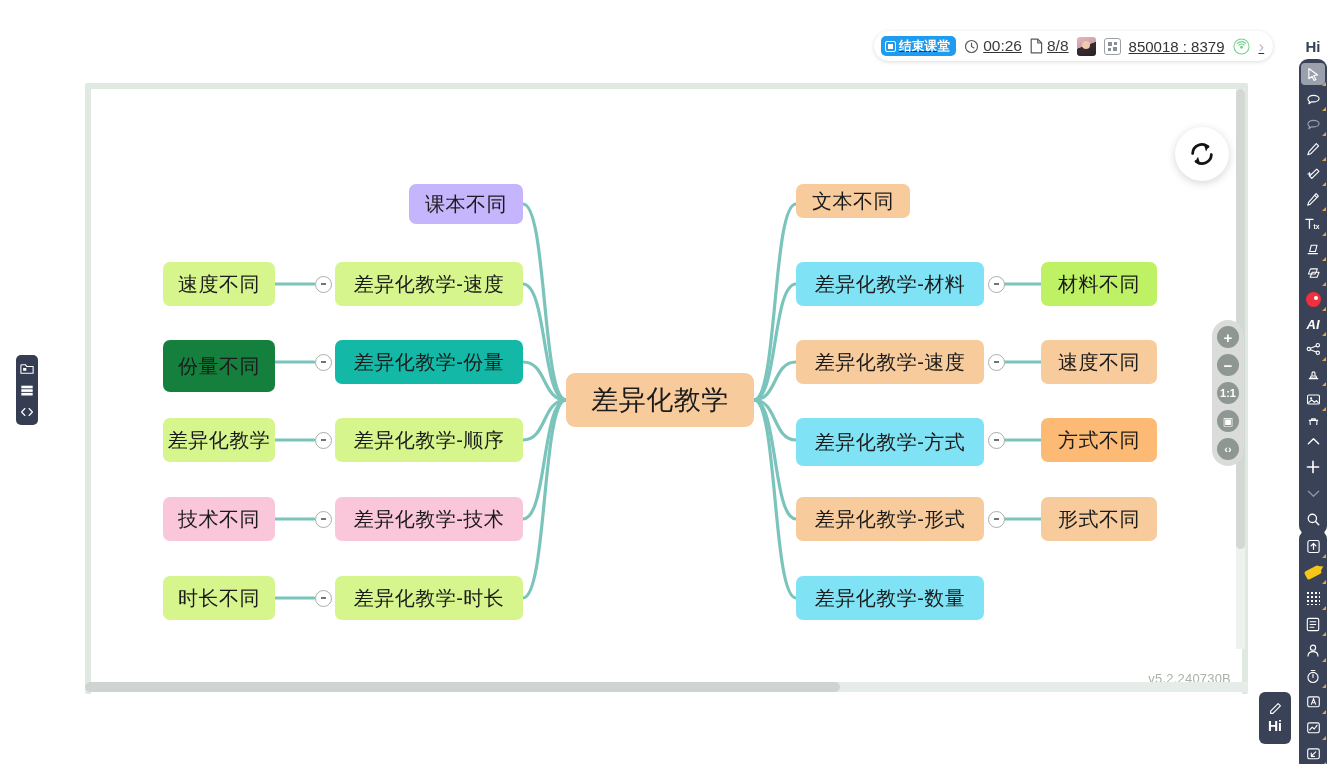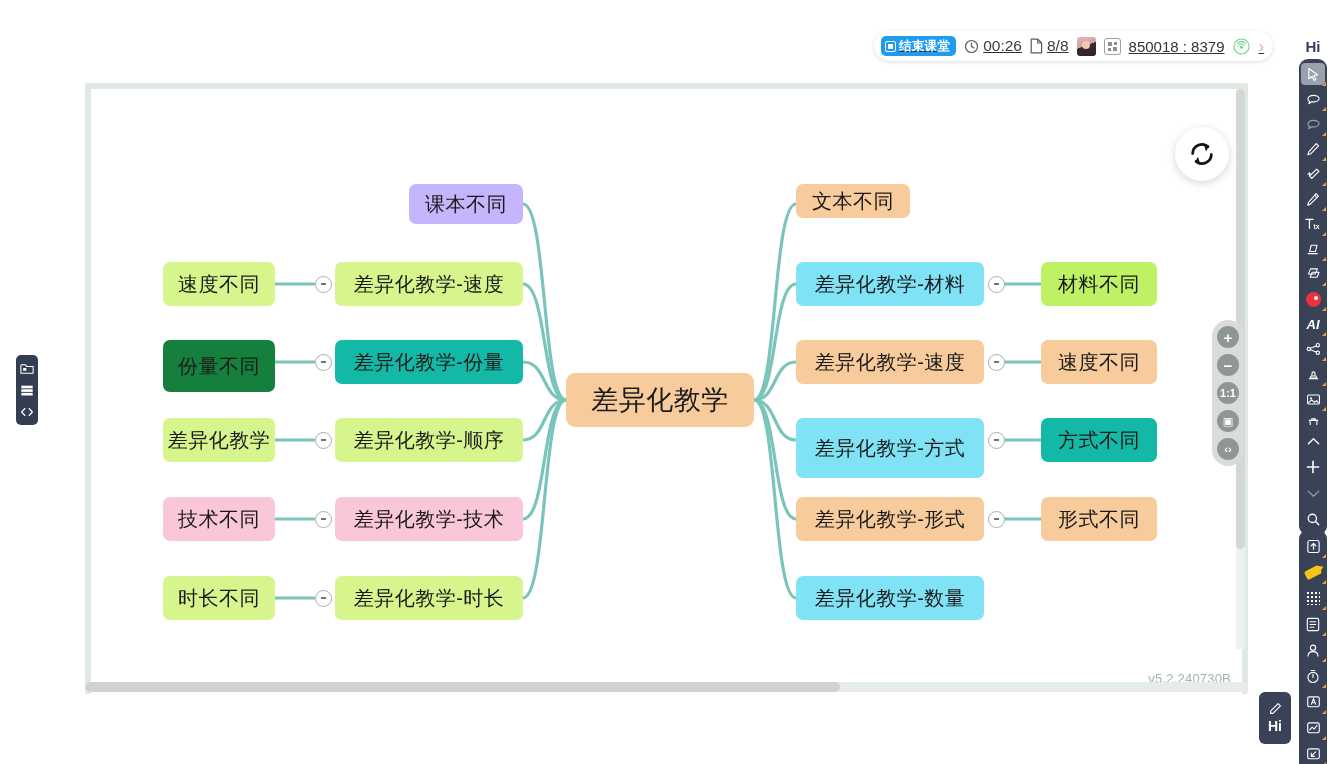--- a/index.html
+++ b/index.html
@@ -320,24 +320,24 @@
           </div>
           <div class="node" style="left: 705px; top: 251px; width: 188px; height: 44px; background: rgb(248, 203, 156);">
             <span>差异化教学-速度</span>
           </div>
           <div class="node" style="left: 950px; top: 251px; width: 116px; height: 44px; background: rgb(248, 203, 156);">
             <span>速度不同</span>
           </div>
           <div class="toggle" style="left: 896.5px; top: 264.5px;">
             <i></i>
           </div>
-          <div class="node" style="left: 705px; top: 329px; width: 188px; height: 60px; background: rgb(127, 227, 245);">
+          <div class="node" style="left: 705px; top: 329px; width: 188px; height: 48px; background: rgb(127, 227, 245);">
             <span>差异化教学-方式</span>
           </div>
-          <div class="node" style="left: 950px; top: 329px; width: 116px; height: 44px; background: #14b8a6;">
+          <div class="node" style="left: 950px; top: 329px; width: 116px; height: 44px; background: #fdba74;">
             <span>方式不同</span>
           </div>
           <div class="toggle" style="left: 896.5px; top: 342.5px;">
             <i></i>
           </div>
           <div class="node" style="left: 705px; top: 408px; width: 188px; height: 44px; background: rgb(248, 203, 156);">
             <span>差异化教学-形式</span>
           </div>
           <div class="node" style="left: 950px; top: 408px; width: 116px; height: 44px; background: rgb(248, 203, 156);">
             <span>形式不同</span>

